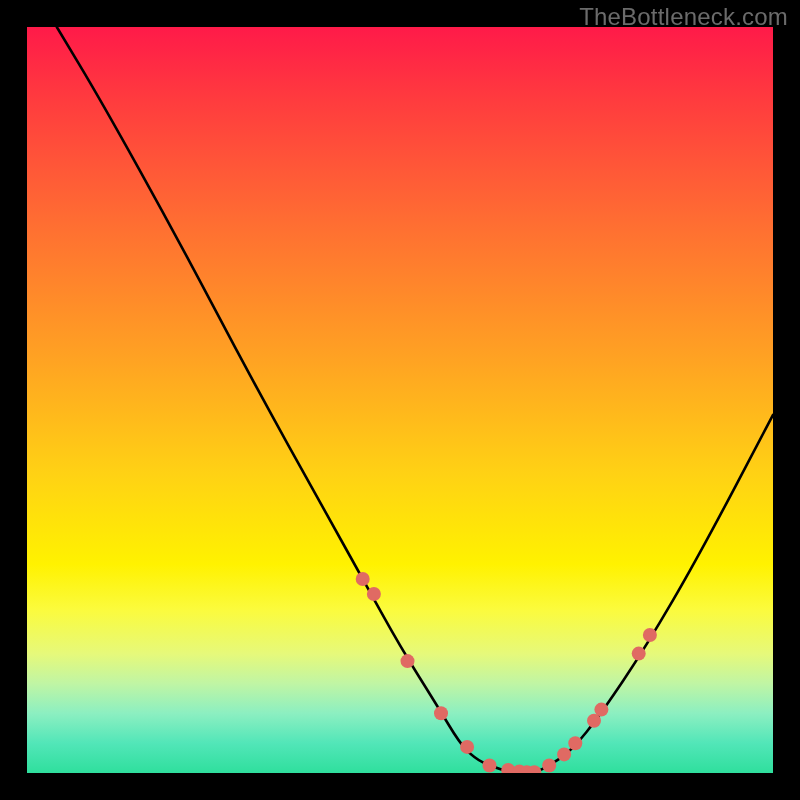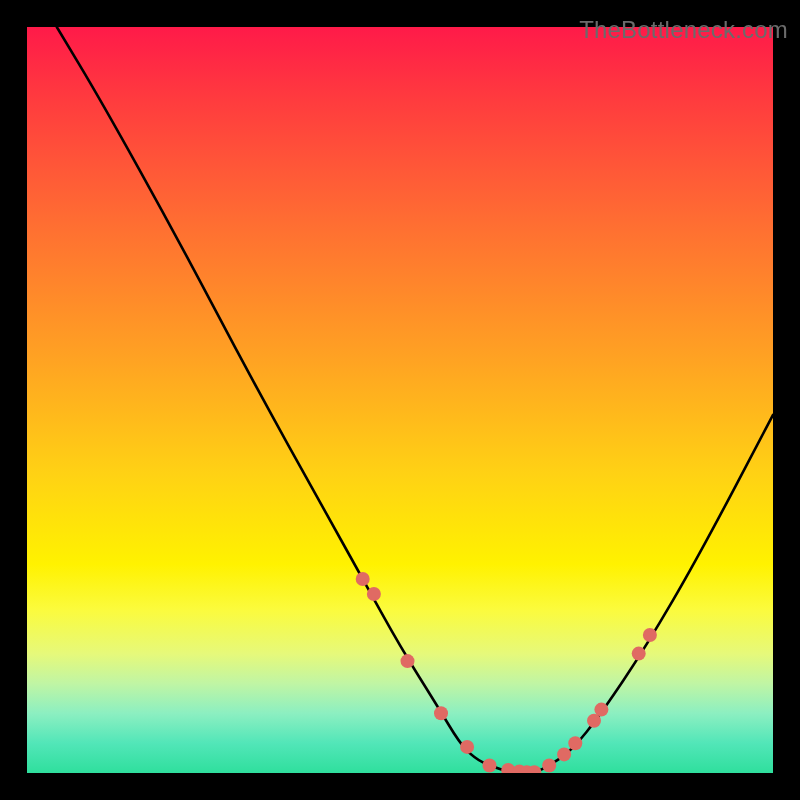--- a/index.html
+++ b/index.html
@@ -44,21 +44,21 @@
       #fbfb3c 78%,
       #e6f97a 84%,
       #c0f5a4 88%,
       #8cefc1 92%,
       #52e6b8 96%,
       #2fdf9d 100%
     );
   }
   .watermark {
     position: absolute;
-    top: 16px;
+    top: 3px;
     right: 12px;
     color: #6b6b6b;
     font-size: 24px;
     letter-spacing: 0.2px;
     font-weight: 400;
     user-select: none;
   }
   svg.curve {
     position: absolute;
     left: 0;

